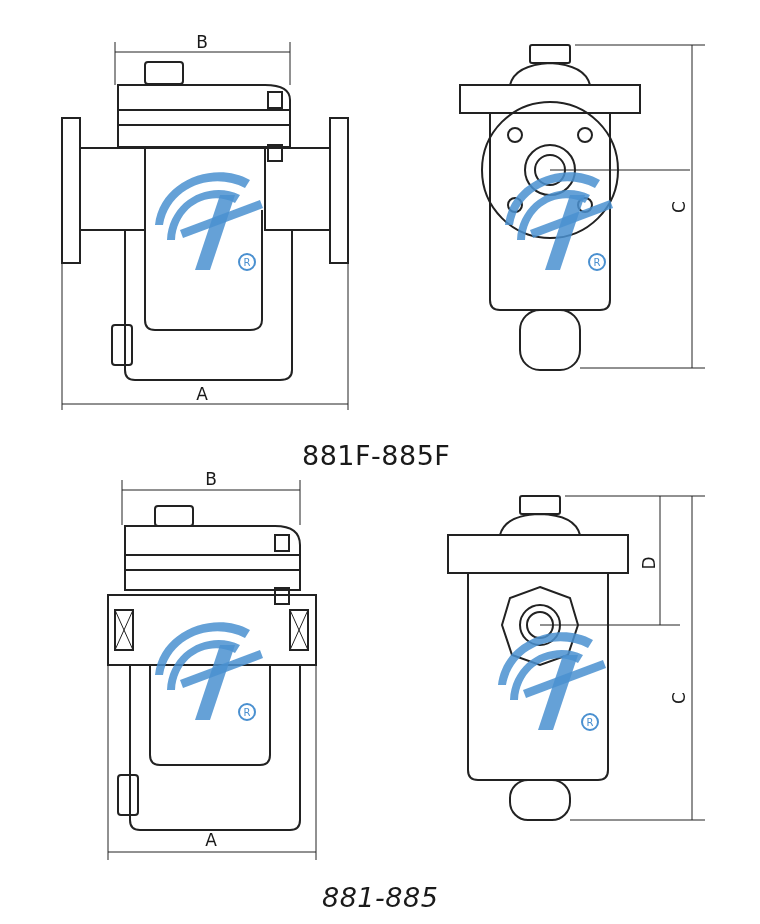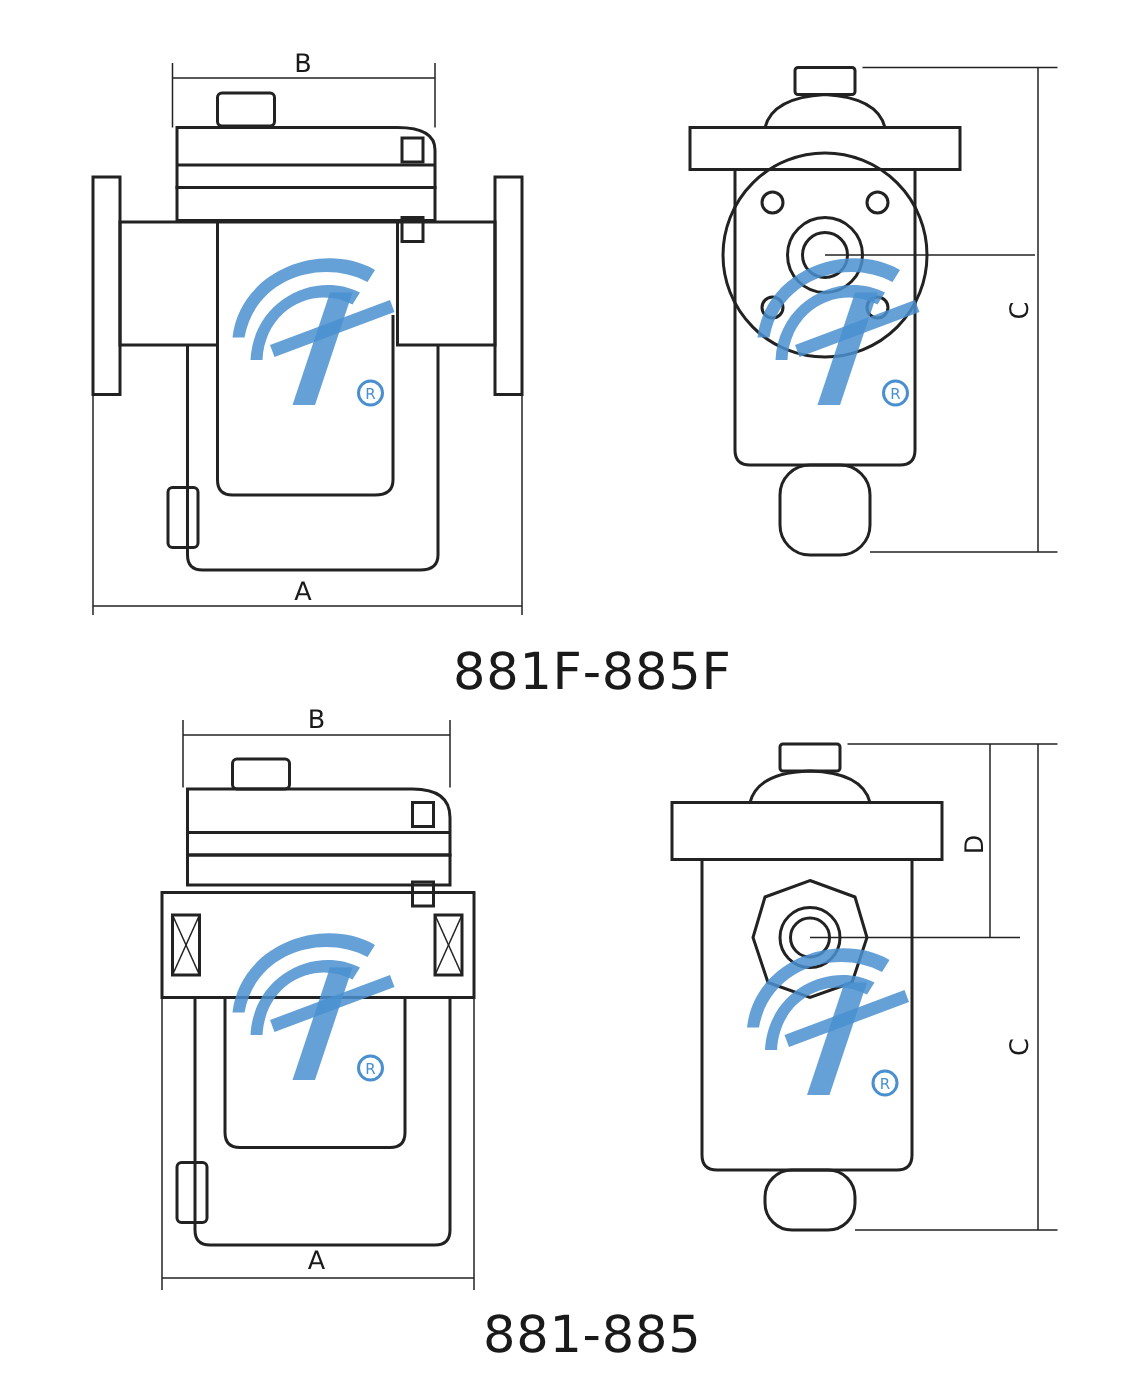--- a/index.html
+++ b/index.html
@@ -1,18 +1,18 @@
 <!DOCTYPE html>
 <html><head>
 <meta charset="utf-8">
 <style>
   html,body{margin:0;padding:0;background:#ffffff;}
   body{width:760px;height:924px;position:relative;overflow:hidden;font-family:"DejaVu Sans","Liberation Sans",sans-serif;}
   svg{position:absolute;left:0;top:0;}
-  .caption{position:absolute;font-family:"DejaVu Sans","Liberation Sans",sans-serif;font-size:34px;color:#1a1a1a;letter-spacing:0.5px;}
+  .caption{position:absolute;font-family:"DejaVu Sans","Liberation Sans",sans-serif;font-size:27px;color:#1a1a1a;letter-spacing:0.5px;margin-top:12px;}
   .dim{font-family:"DejaVu Sans","Liberation Sans",sans-serif;font-size:17px;fill:#1a1a1a;}
 </style>
 </head>
 <body>
 
 <svg width="760" height="924" viewBox="0 0 760 924">
   <defs>
     <g id="logo">
       <path d="M -50 -5 C -45 -50 10 -70 45 -50 L 40 -42 C 10 -58 -35 -45 -42 -5 Z" fill="#4a90d0" opacity="0.85"></path>
       <path d="M -38 10 C -36 -30 5 -50 35 -35 L 30 -27 C 5 -40 -28 -25 -30 10 Z" fill="#4a90d0" opacity="0.85"></path>
@@ -119,13 +119,13 @@
     <line x1="570" y1="820" x2="705" y2="820" stroke-width="1"></line>
     <line x1="692" y1="496" x2="692" y2="820" stroke-width="1"></line>
     <line x1="660" y1="496" x2="660" y2="625" stroke-width="1"></line>
   </g>
   <text class="dim" x="655" y="563" text-anchor="middle" transform="rotate(-90 655 563)">D</text>
   <text class="dim" x="685" y="698" text-anchor="middle" transform="rotate(-90 685 698)">C</text>
   <use href="#logo" x="548" y="690"></use>
 </svg>
 
 <div class="caption" style="left:302px;top:428px;">881F-885F</div>
-<div class="caption" style="left:322px;top:870px;">881-885</div>
+<div class="caption" style="left:322px;top:870px;font-style:italic;">881-885</div>
 
 </body></html>

